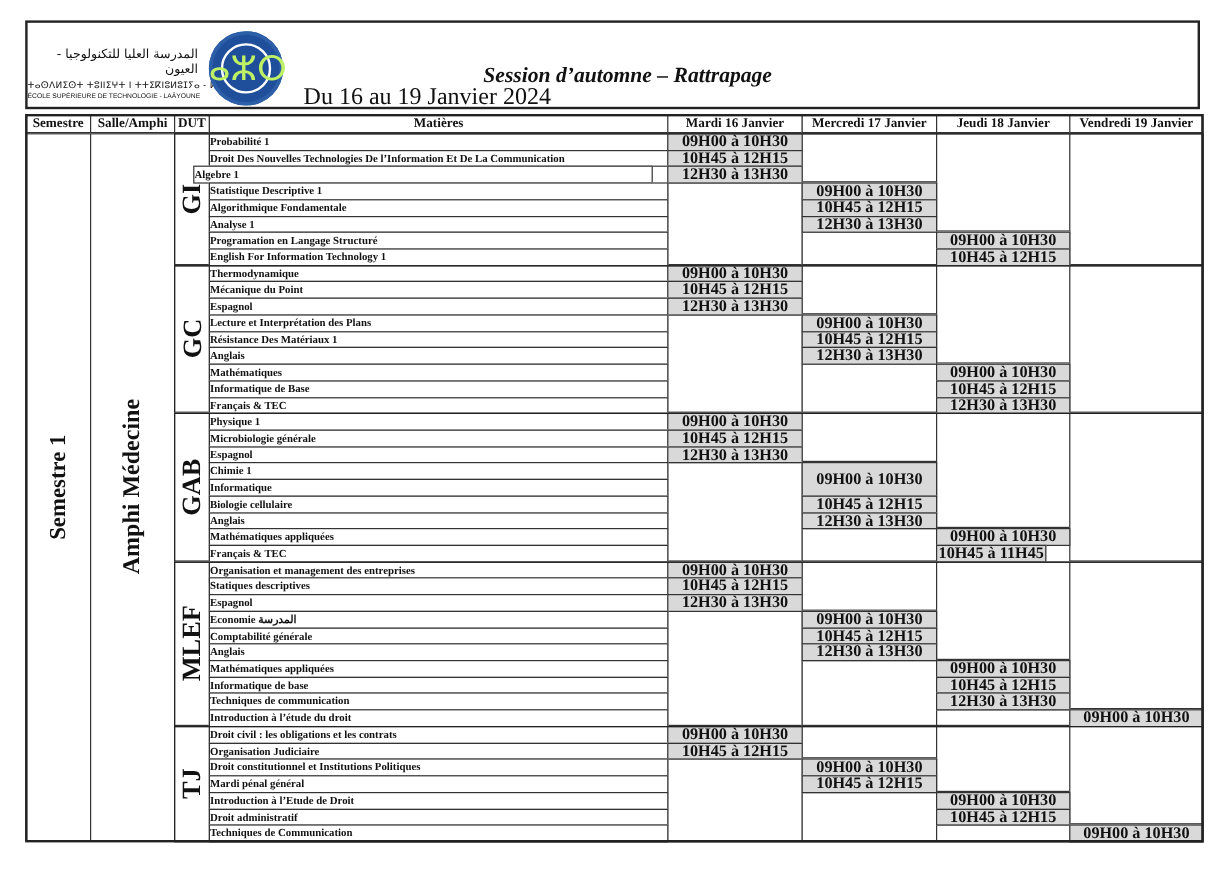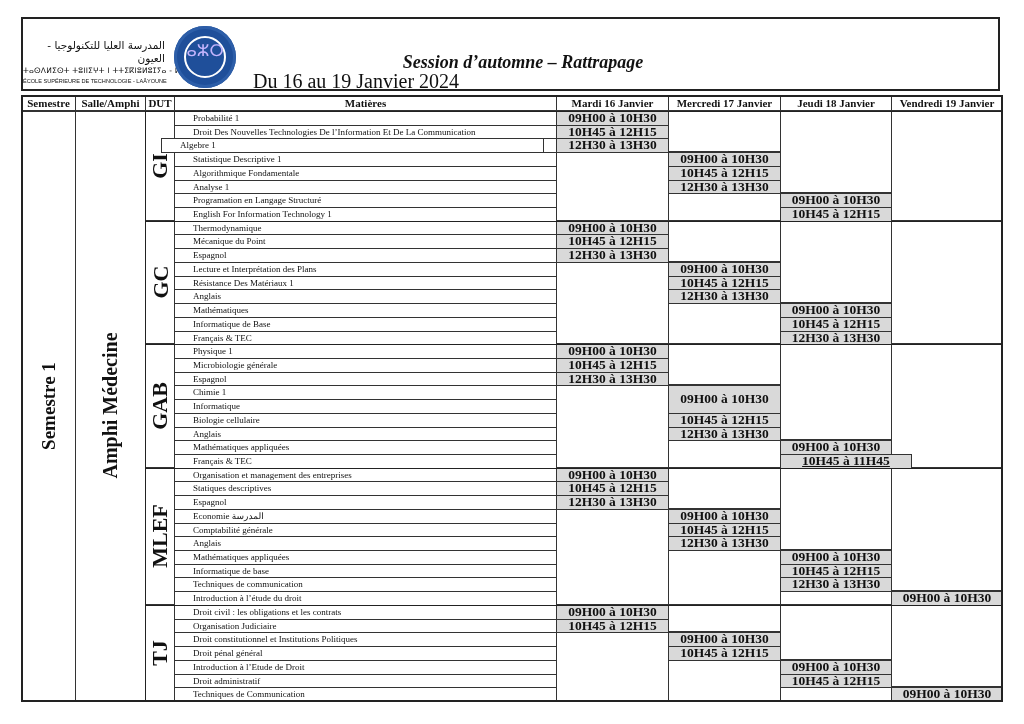--- a/index.html
+++ b/index.html
@@ -4,29 +4,29 @@
 <style>
   html, body { margin:0; padding:0; background:#ffffff; }
   body { width:1024px; height:724px; position:relative; overflow:hidden; font-family:"Liberation Serif", serif; color:#111; }
   .hdr { position:absolute; left:21px; top:17px; width:979px; height:74px; border:2px solid #222; box-sizing:border-box; }
   .school { position:absolute; left:0px; top:20px; width:150px; text-align:left; }
   .school .ar { font-family:"DejaVu Sans", sans-serif; font-size:10.5px; direction:rtl; text-align:right; width:142px; line-height:13px; }
   .school .tf { font-family:"DejaVu Sans", sans-serif; font-size:7.5px; line-height:12px; letter-spacing:0.2px; white-space:nowrap; }
   .school .fr { font-family:"Liberation Sans", sans-serif; font-size:5.6px; line-height:9px; white-space:nowrap; }
   .seal { position:absolute; left:151px; top:7px; width:62px; height:62px; border-radius:50%; background:#1f4f9a; box-shadow:inset 0 0 0 3px #2d5ea8; }
   .seal .ring { position:absolute; left:10px; top:10px; width:38px; height:38px; border-radius:50%; border:2px solid #fff; }
-  .seal .glyph { position:absolute; left:0; top:15px; width:62px; text-align:center; color:#c4b5fd; font-size:16px; font-family:"DejaVu Serif", serif; }
+  .seal .glyph { position:absolute; left:0; top:15px; width:62px; text-align:center; color:#bef264; font-size:28px; font-family:"DejaVu Serif", serif; }
   .title { position:absolute; left:230px; top:1px; width:540px; text-align:center; font-weight:bold; font-size:29px; letter-spacing:0.3px; line-height:34px; }
   .subtitle { position:absolute; left:230px; top:33px; width:540px; text-align:center; font-style:italic; font-weight:bold; font-size:18px; line-height:20px; }
   .dates { position:absolute; left:230px; top:53px; width:540px; font-weight:normal; font-size:20px; line-height:19px; }
 
   .grid { position:absolute; left:21px; top:95px; }
   .cell { position:absolute; box-sizing:border-box; border:1px solid #333; background:#fff; }
   .th { font-weight:bold; font-size:11px; text-align:center; line-height:14px; white-space:nowrap; border-width:1.5px; }
-  .subj { font-weight:normal; font-size:9px; line-height:12px; padding-left:18px; white-space:nowrap; overflow:hidden; }
+  .subj { font-weight:bold; font-size:9px; line-height:12px; padding-left:0; white-space:nowrap; overflow:hidden; }
   .slot { background:#d9d9d9; border:1.5px solid #333; font-weight:bold; font-size:13.5px; text-align:center; white-space:nowrap; line-height:12px; }
   .vert { display:flex; align-items:center; justify-content:center; }
   .vert span { display:inline-block; transform:rotate(-90deg); white-space:nowrap; font-weight:bold; }
   .outer { position:absolute; box-sizing:border-box; border:2px solid #222; pointer-events:none; }
 </style>
 </head>
 <body>
 
 <div class="hdr">
   <div class="school">
@@ -126,21 +126,21 @@
     <div class="cell subj" style="left: 153px; top: 290.4px; width: 383px; height: 14.72px;">Chimie 1</div>
     <div class="cell slot" style="left: 647px; top: 290.4px; width: 113px; height: 28.44px; line-height: 25.44px;">09H00 à 10H30</div>
     <div class="cell subj" style="left: 153px; top: 304.12px; width: 383px; height: 14.72px;">Informatique</div>
     <div class="cell subj" style="left: 153px; top: 317.84px; width: 383px; height: 14.72px;">Biologie cellulaire</div>
     <div class="cell slot" style="left: 647px; top: 317.84px; width: 113px; height: 14.72px; line-height: 11.72px;">10H45 à 12H15</div>
     <div class="cell subj" style="left: 153px; top: 331.56px; width: 383px; height: 14.72px;">Anglais</div>
     <div class="cell slot" style="left: 647px; top: 331.56px; width: 113px; height: 14.72px; line-height: 11.72px;">12H30 à 13H30</div>
     <div class="cell subj" style="left: 153px; top: 345.28px; width: 383px; height: 14.72px;">Mathématiques appliquées</div>
     <div class="cell slot" style="left: 759px; top: 345.28px; width: 112px; height: 14.72px; line-height: 11.72px;">09H00 à 10H30</div>
     <div class="cell subj" style="left: 153px; top: 359px; width: 383px; height: 14.72px;">Français &amp; TEC</div>
-    <div class="cell slot" style="left: 759px; top: 359px; width: 132px; height: 14.72px; line-height: 11.72px; text-decoration: underline;">10H45 à 11H45</div>
+    <div class="cell slot" style="left: 759px; top: 359px; width: 92px; height: 14.72px; line-height: 11.72px;">10H45 à 11H45</div>
     <div class="outer" style="left: 124px; top: 249.24px; width: 858px; height: 124.48px; border-width: 1.5px;"></div>
     <div class="cell vert" style="left: 124px; top: 372.72px; width: 30px; height: 137.2px; border-width: 1.5px;">
       <span style="font-size: 22px;">MLEF</span>
     </div>
     <div class="cell " style="left: 535px; top: 413.88px; width: 113px; height: 96.04px;"></div>
     <div class="cell " style="left: 647px; top: 372.72px; width: 113px; height: 41.16px;"></div>
     <div class="cell " style="left: 647px; top: 455.04px; width: 113px; height: 54.88px;"></div>
     <div class="cell " style="left: 759px; top: 372.72px; width: 112px; height: 82.32px;"></div>
     <div class="cell " style="left: 759px; top: 496.2px; width: 112px; height: 13.72px;"></div>
     <div class="cell " style="left: 870px; top: 372.72px; width: 112px; height: 123.48px;"></div>
@@ -173,21 +173,21 @@
     <div class="cell " style="left: 647px; top: 564.8px; width: 113px; height: 41.16px;"></div>
     <div class="cell " style="left: 759px; top: 509.92px; width: 112px; height: 54.88px;"></div>
     <div class="cell " style="left: 759px; top: 592.24px; width: 112px; height: 13.72px;"></div>
     <div class="cell " style="left: 870px; top: 509.92px; width: 112px; height: 82.32px;"></div>
     <div class="cell subj" style="left: 153px; top: 509.92px; width: 383px; height: 14.72px;">Droit civil : les obligations et les contrats</div>
     <div class="cell slot" style="left: 535px; top: 509.92px; width: 113px; height: 14.72px; line-height: 11.72px;">09H00 à 10H30</div>
     <div class="cell subj" style="left: 153px; top: 523.64px; width: 383px; height: 14.72px;">Organisation Judiciaire</div>
     <div class="cell slot" style="left: 535px; top: 523.64px; width: 113px; height: 14.72px; line-height: 11.72px;">10H45 à 12H15</div>
     <div class="cell subj" style="left: 153px; top: 537.36px; width: 383px; height: 14.72px;">Droit constitutionnel et Institutions Politiques</div>
     <div class="cell slot" style="left: 647px; top: 537.36px; width: 113px; height: 14.72px; line-height: 11.72px;">09H00 à 10H30</div>
-    <div class="cell subj" style="left: 153px; top: 551.08px; width: 383px; height: 14.72px;">Droit pénal général</div>
+    <div class="cell subj" style="left: 153px; top: 551.08px; width: 383px; height: 14.72px;">Mardi pénal général</div>
     <div class="cell slot" style="left: 647px; top: 551.08px; width: 113px; height: 14.72px; line-height: 11.72px;">10H45 à 12H15</div>
     <div class="cell subj" style="left: 153px; top: 564.8px; width: 383px; height: 14.72px;">Introduction à l’Etude de Droit</div>
     <div class="cell slot" style="left: 759px; top: 564.8px; width: 112px; height: 14.72px; line-height: 11.72px;">09H00 à 10H30</div>
     <div class="cell subj" style="left: 153px; top: 578.52px; width: 383px; height: 14.72px;">Droit administratif</div>
     <div class="cell slot" style="left: 759px; top: 578.52px; width: 112px; height: 14.72px; line-height: 11.72px;">10H45 à 12H15</div>
     <div class="cell subj" style="left: 153px; top: 592.24px; width: 383px; height: 14.72px;">Techniques de Communication</div>
     <div class="cell slot" style="left: 870px; top: 592.24px; width: 112px; height: 14.72px; line-height: 11.72px;">09H00 à 10H30</div>
     <div class="outer" style="left: 124px; top: 509.92px; width: 858px; height: 97.04px; border-width: 1.5px;"></div>
     <div class="outer" style="left: 0px; top: 0px; width: 982px; height: 606.96px;"></div>
   </div>

